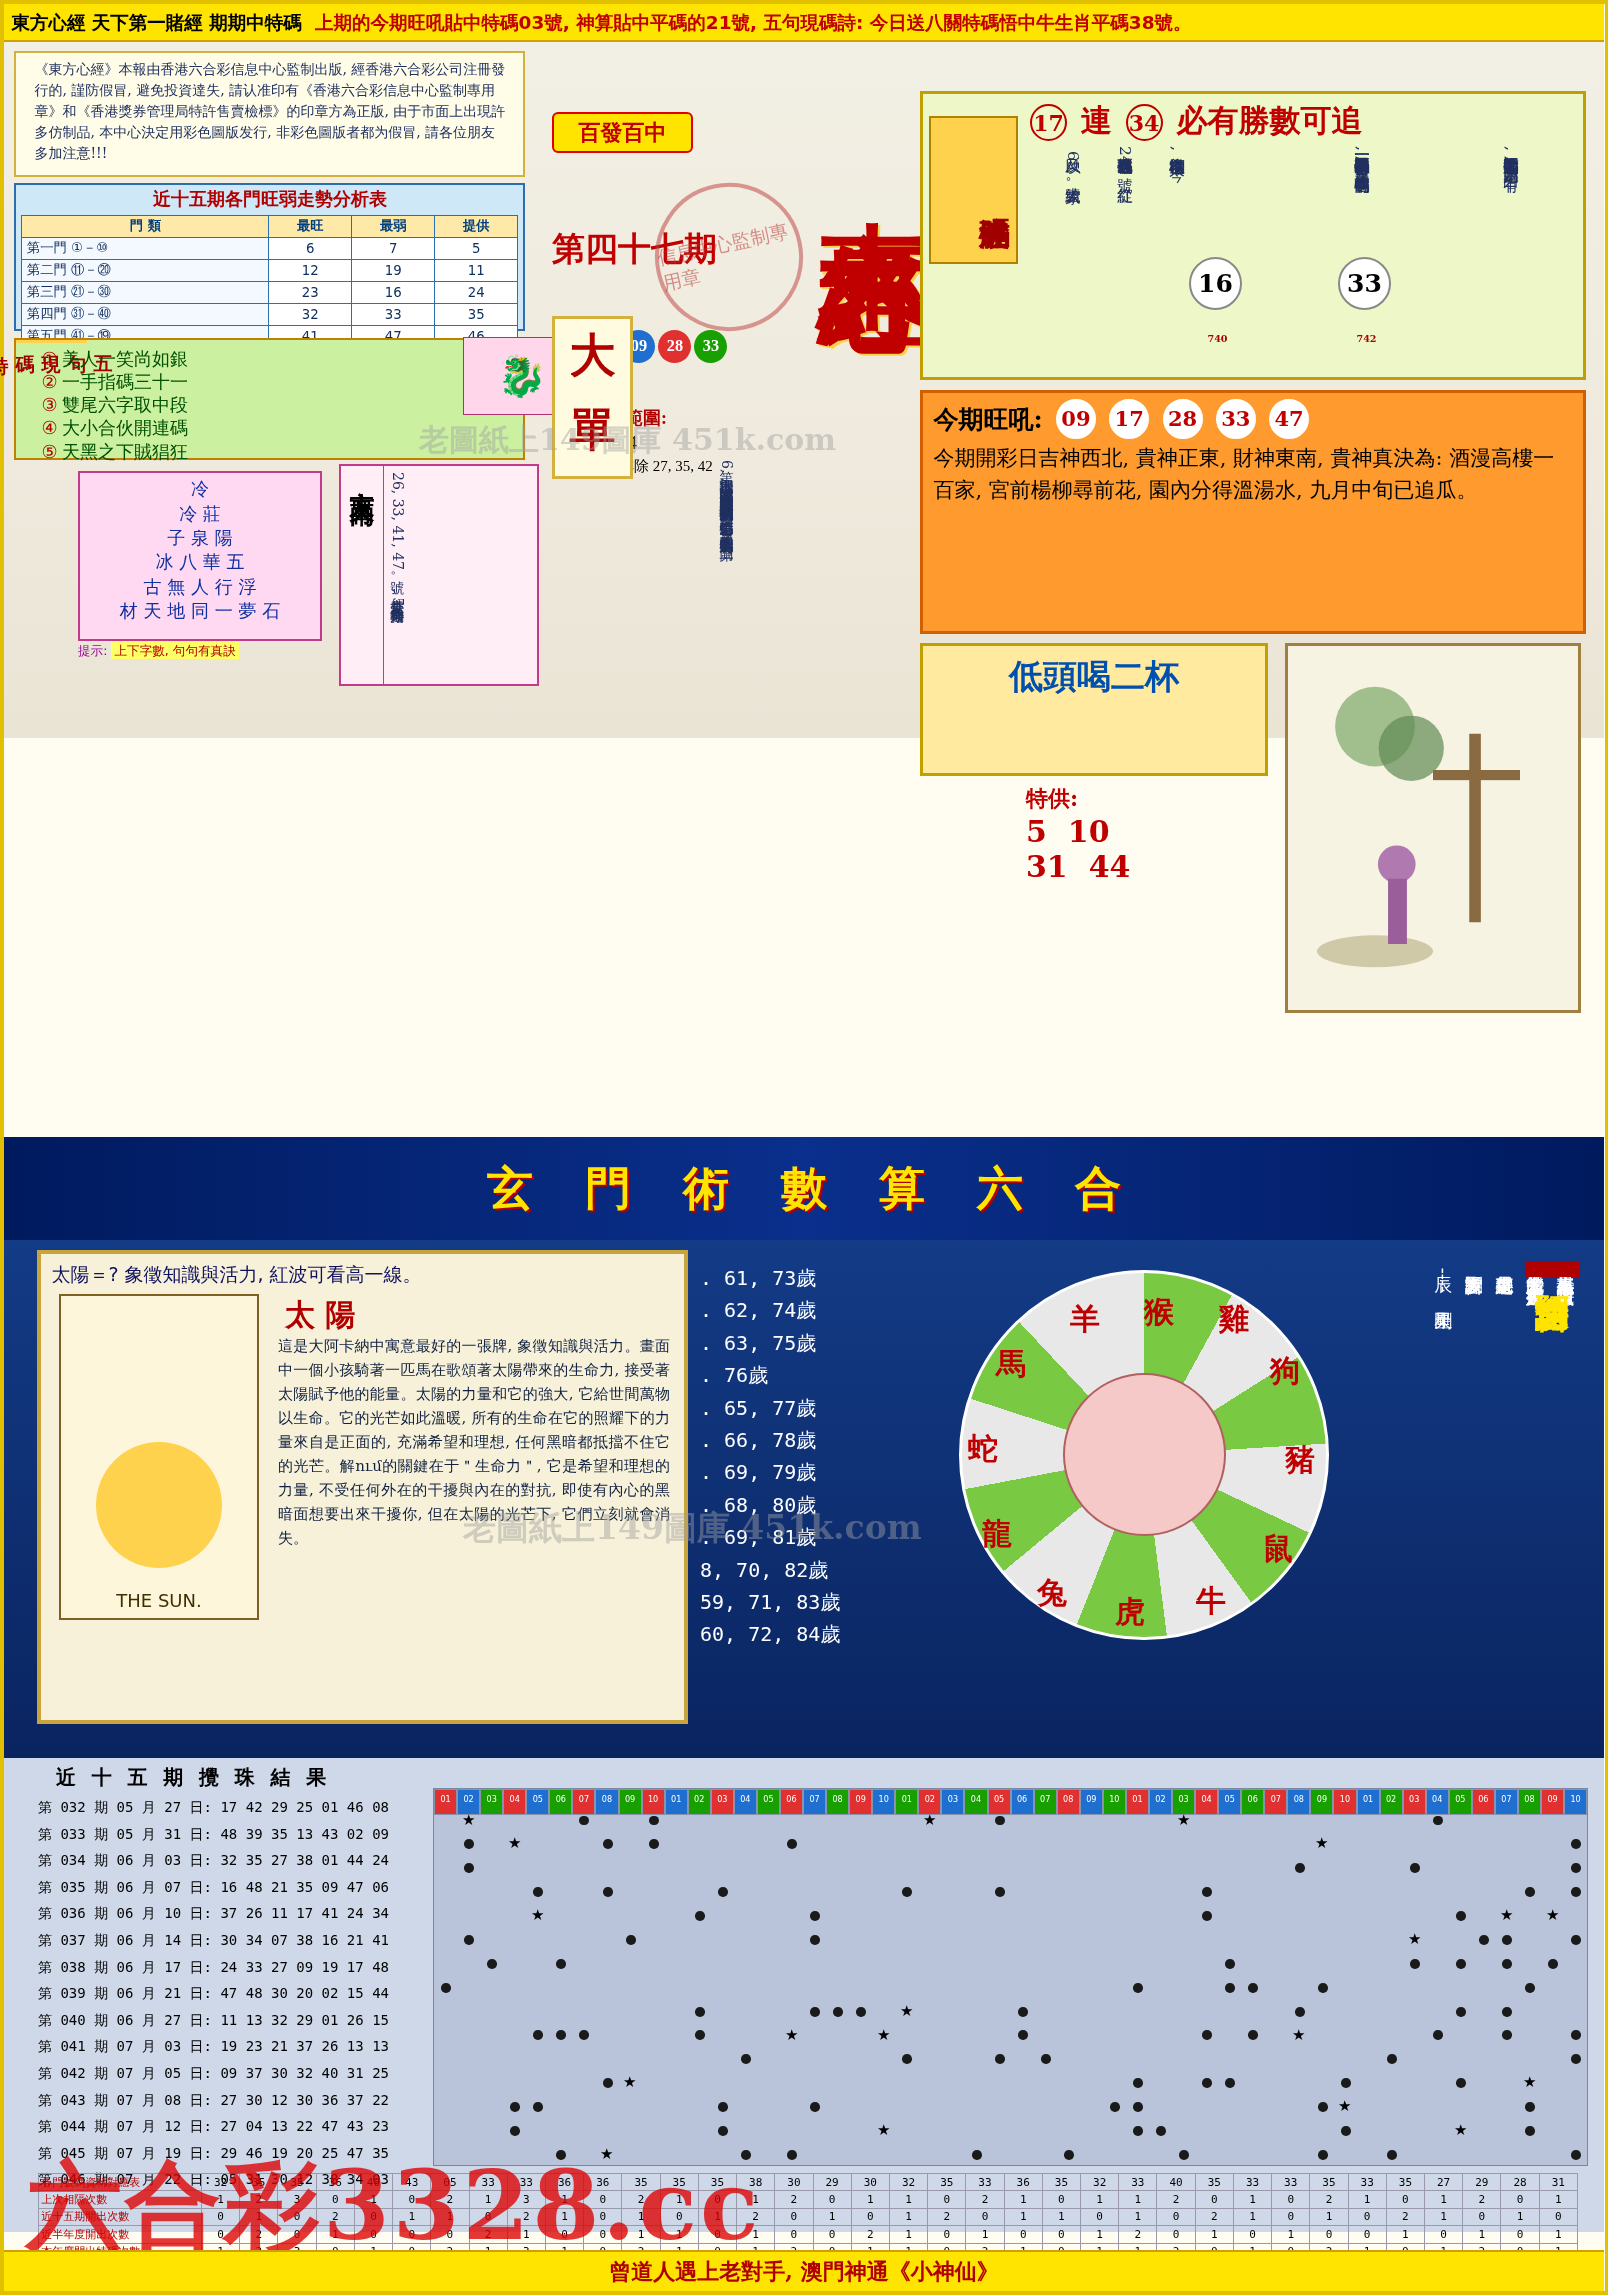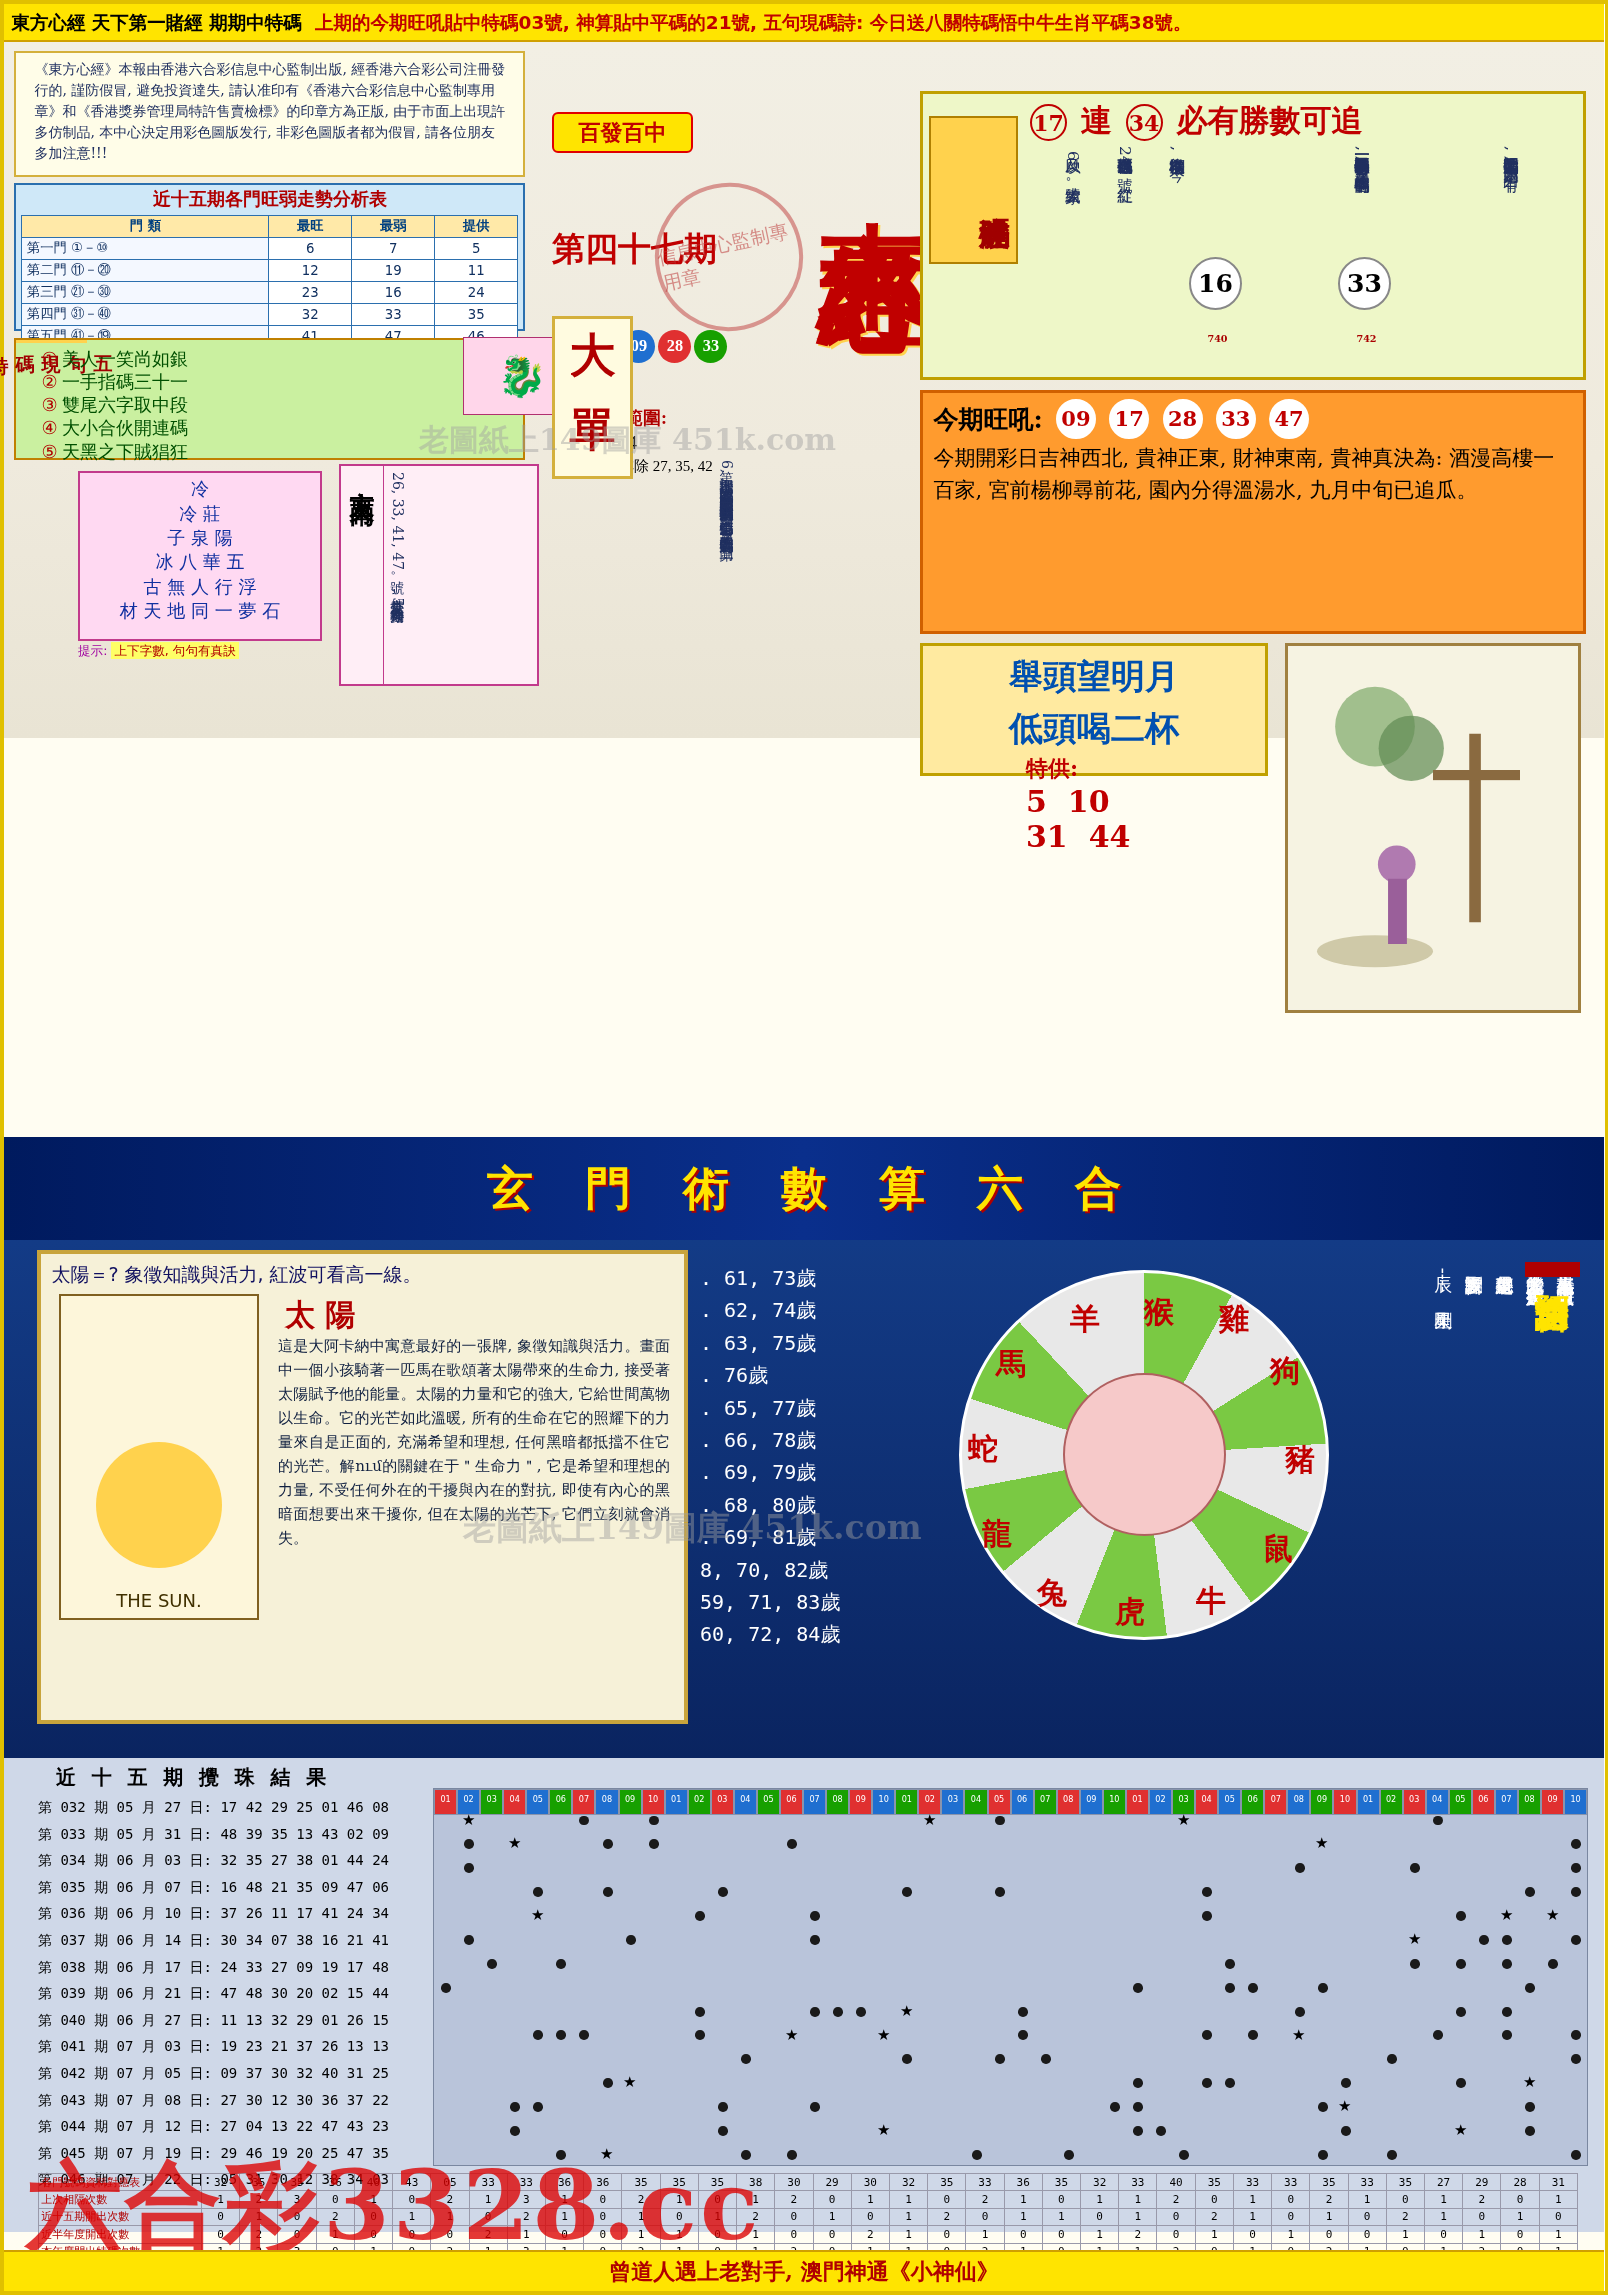--- a/index.html
+++ b/index.html
@@ -186,21 +186,21 @@
   }
   .hot-text { font-size:21px; color:#000; line-height:1.5; margin-top:4.4px; }
   
   .box-couplet {
     position:absolute; left:916px; top:601px; width:348px; height:133px;
     background:#ffeaa0; border:3px solid #c0a000; text-align:center;
     font-family:"DejaVu Serif","Liberation Serif",serif;
   }
   .box-couplet div { font-size:34px; font-weight:bold; color:#0050b0; line-height:1.25; padding-top:9px; }
   .tegong {
-    position:absolute; left:1022px; top:712px; font-size:22px; color:#c00000; font-weight:bold;
+    position:absolute; left:1022px; top:742px; font-size:22px; color:#c00000; font-weight:bold;
     font-family:"DejaVu Serif","Liberation Serif",serif;
   }
   .tegong .n { font-size:30px; margin-right:13.3px; }
   .box-pic {
     position:absolute; left:1281px; top:601px; width:296px; height:370px;
     background:#f4f2e4; border:3px solid #a08040;
   }
   
   .midbanner {
     position:absolute; left:0; top:1133px; width:1600px; height:104px;
@@ -477,21 +477,20 @@
         <span class="hot-ball">09</span>
         <span class="hot-ball">17</span>
         <span class="hot-ball">28</span>
         <span class="hot-ball">33</span>
         <span class="hot-ball">47</span>
       </div>
       <div class="hot-text">今期開彩日吉神西北, 貴神正東, 財神東南, 貴神真決為: 酒漫高樓一百家, 宮前楊柳尋前花, 園內分得溫湯水, 九月中旬已追瓜。</div>
     </div>
 
     <div class="box-couplet">
-      <div>舉頭望明月</div>
       <div>低頭喝二杯</div>
     </div>
     <div class="tegong">
       <div>特供:</div>
       <div>
         <span class="n">5</span>
         <span class="n">10</span>
       </div>
       <div>
         <span class="n">31</span>

